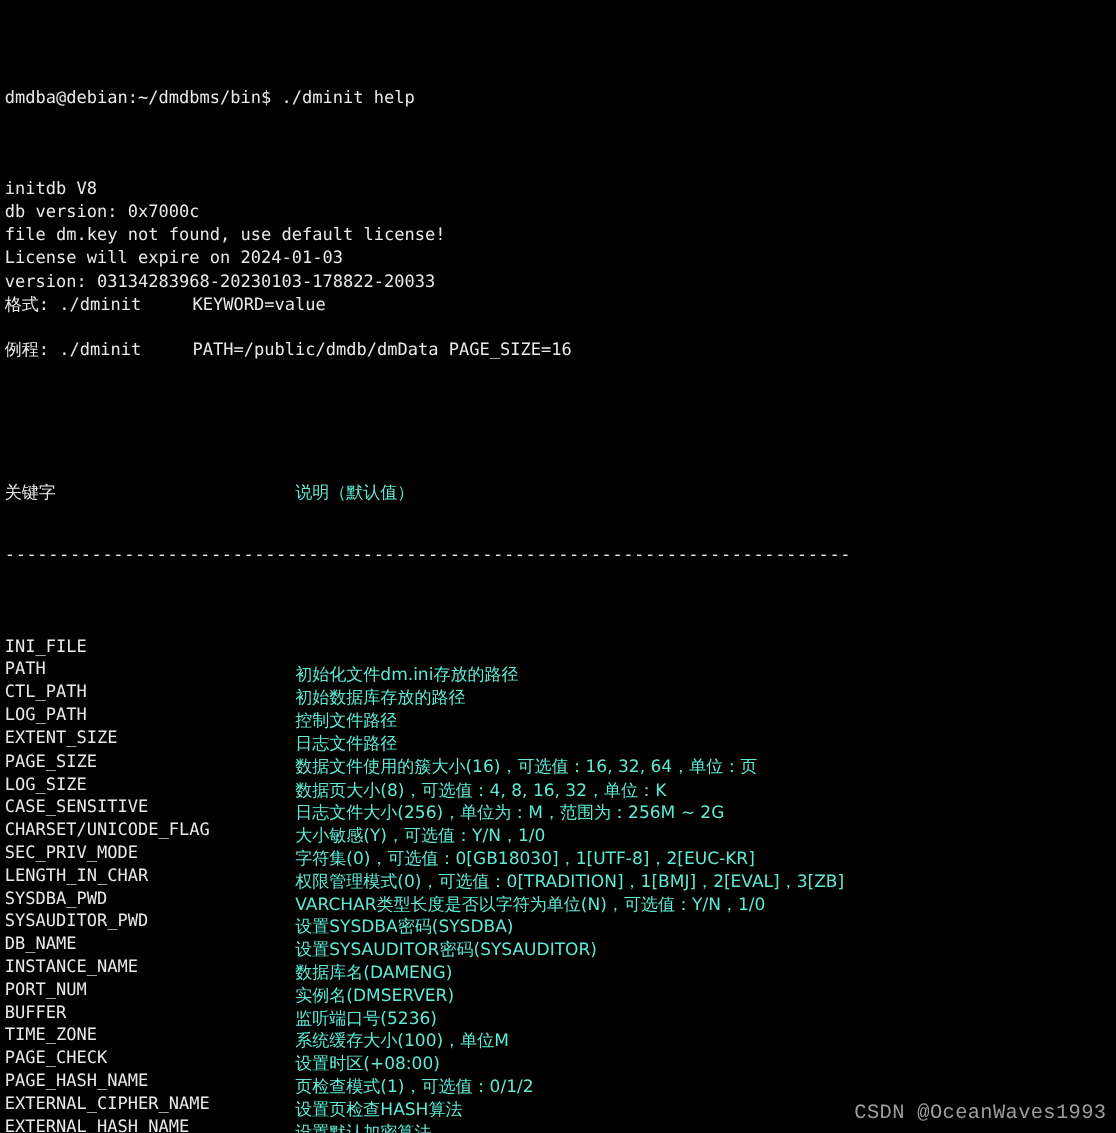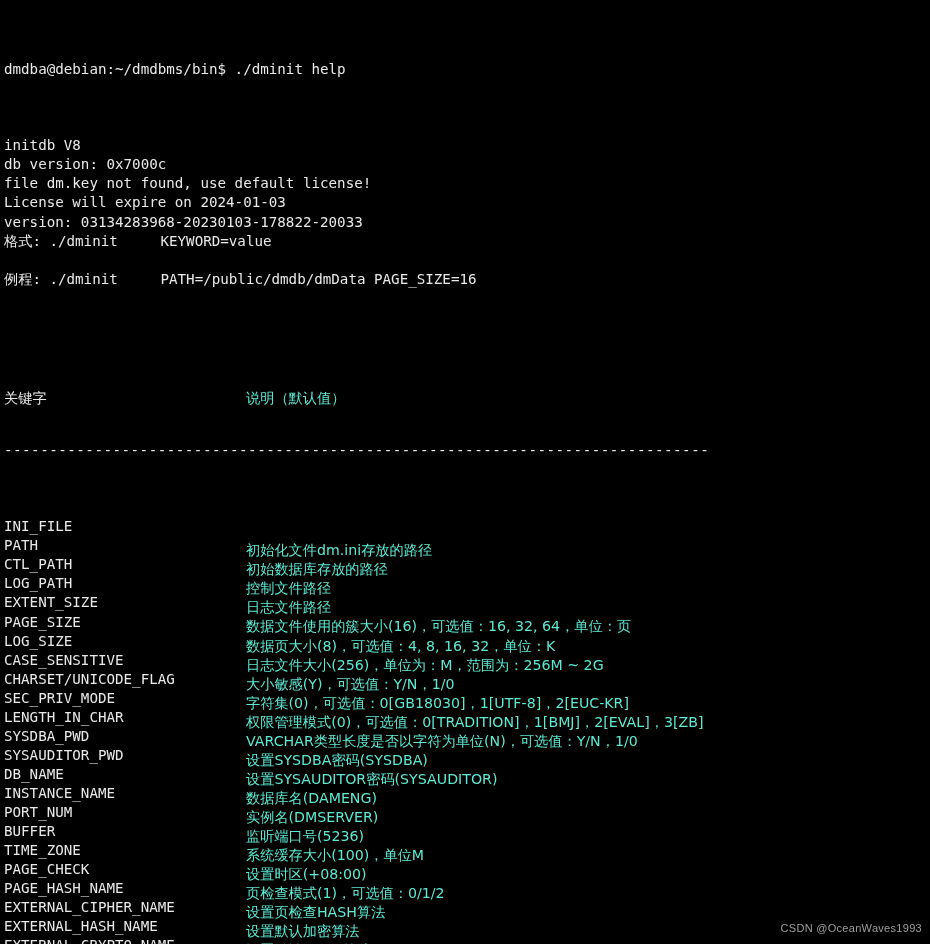--- a/index.html
+++ b/index.html
@@ -12,21 +12,21 @@
     height: 944px;
     overflow: hidden;
     font-family: "DejaVu Sans Mono", "Liberation Mono", monospace;
   }
   #terminal {
     position: relative;
     width: 930px;
     height: 944px;
     background: #000000;
     color: #e6e6e6;
-    padding: 3px 0 0 4px;
+    padding: 16px 0 0 4px;
     box-sizing: border-box;
     font-size: 14.2px;
     line-height: 19.05px;
     letter-spacing: 0px;
     white-space: pre;
   }
   .line {
     white-space: pre;
     height: 19.05px;
     color: #e9e9e9;
@@ -54,22 +54,22 @@
   }
   .cn {
     font-family: "DejaVu Sans", "Liberation Sans", sans-serif;
     margin-top: 24px;
   }
   #watermark {
     position: absolute;
     right: 8px;
     bottom: 6px;
     color: #b9b9b9;
-    font-family: Liberation Sans, sans-serif;
-    font-size: 11px;
+    font-family: Liberation Mono, monospace;
+    font-size: 17px;
     letter-spacing: 0.3px;
     opacity: 0.85;
     white-space: pre;
   }
 </style>
 </head>
 <body>
 
 <div id="terminal">
 

